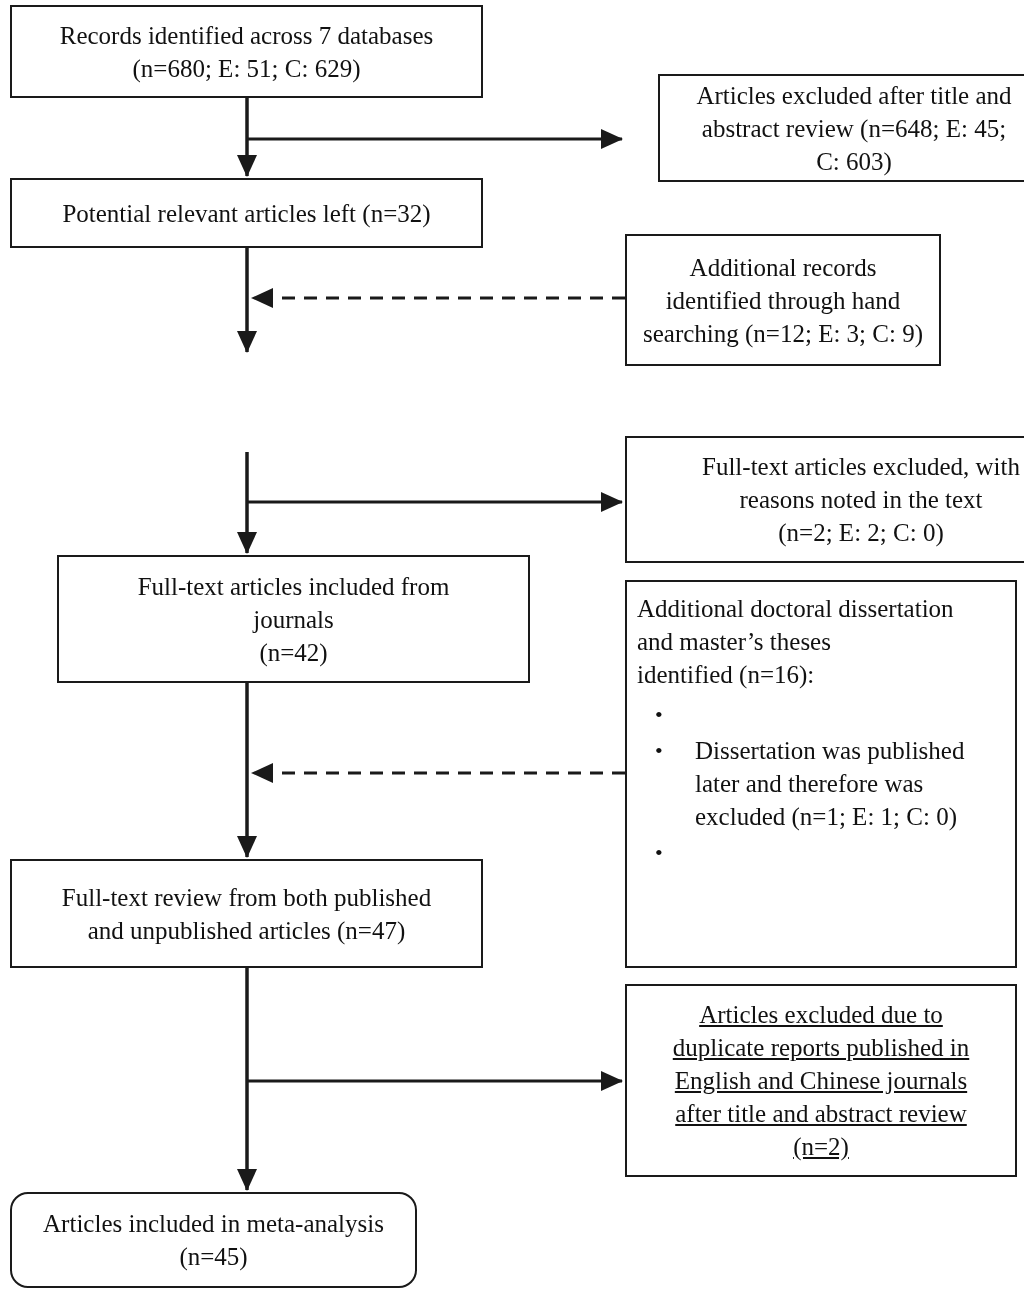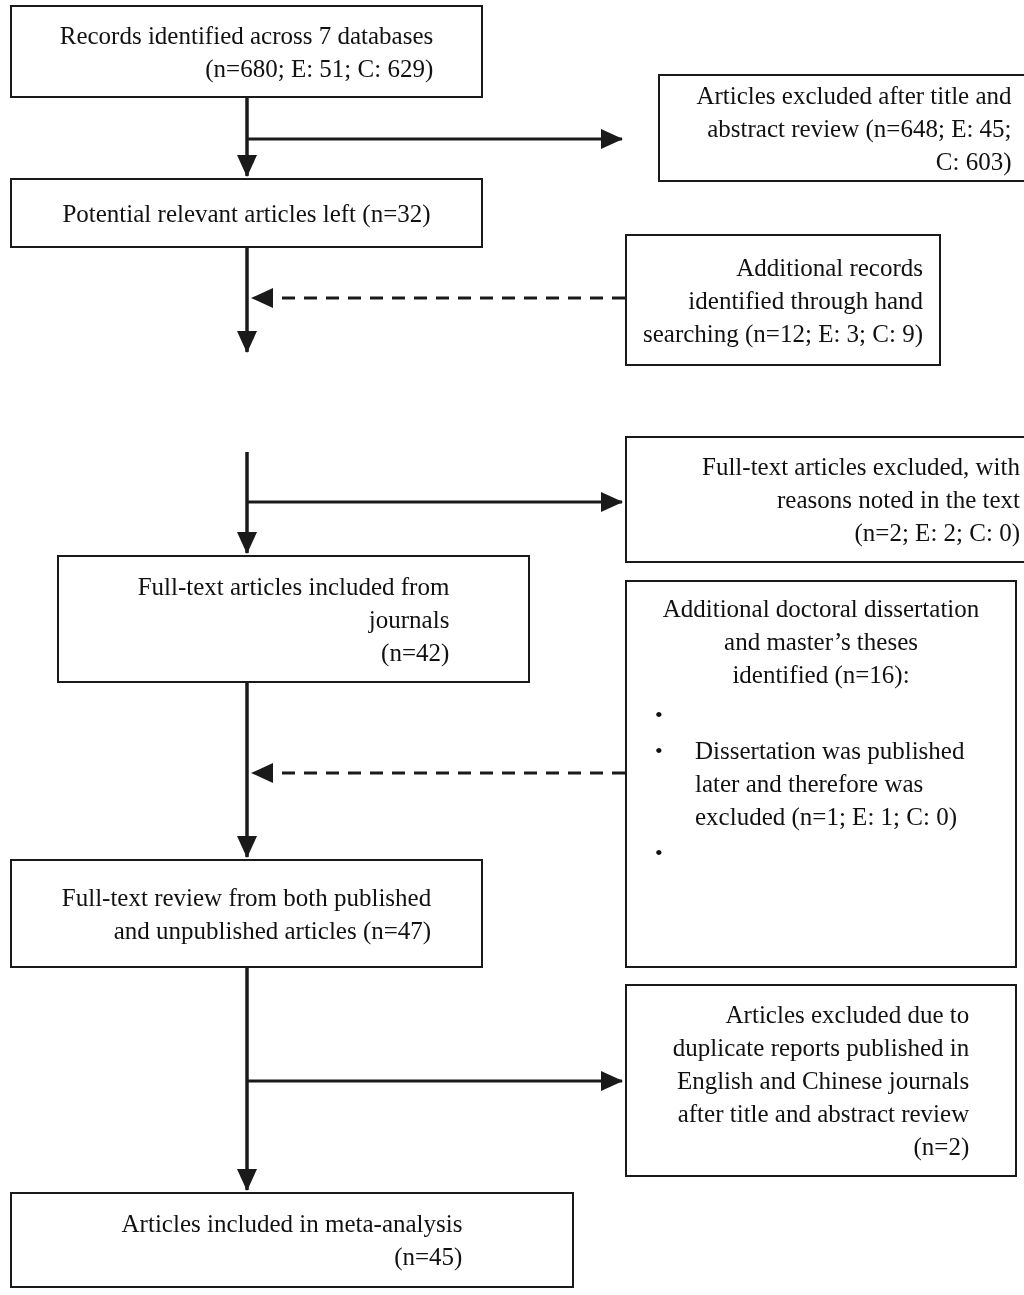--- a/index.html
+++ b/index.html
@@ -29,42 +29,42 @@
     background: #ffffff;
     box-sizing: border-box;
     display: flex;
     align-items: center;
     justify-content: center;
     font-size: 25px;
     line-height: 33px;
   }
   .box .txt {
     white-space: pre-line;
-    text-align: right;
+    text-align: center;
     padding: 0 8px;
   }
   
   #box-l1 { left: 10px; top: 5px;    width: 473px; height: 93px; }
   #box-l2 { left: 10px; top: 178px;  width: 473px; height: 70px; }
   #box-l3 { left: 10px; top: 354px;  width: 473px; height: 98px; }
   #box-l4 { left: 10px; top: 555px;  width: 473px; height: 128px; margin-left: 47px; }
   #box-l5 { left: 10px; top: 859px;  width: 473px; height: 109px; }
-  #box-l6 { left: 10px; top: 1192px; width: 564px; height: 96px; }
+  #box-l6 { left: 10px; top: 1192px; width: 407px; height: 96px; border-radius: 18px; }
   
   #box-r1 { left: 658px; top: 74px;  width: 392px; height: 108px; }
   #box-r2 { left: 625px; top: 234px; width: 316px; height: 132px; }
   #box-r3 { left: 625px; top: 436px; width: 472px; height: 127px; }
   #box-r4 { left: 625px; top: 580px; width: 392px; height: 388px;
             flex-direction: column; align-items: stretch; justify-content: flex-start;
             padding: 10px 10px 6px 10px; }
-  #box-r5 { left: 625px; top: 984px; width: 392px; height: 193px; }
+  #box-r5 { left: 625px; top: 984px; width: 392px; height: 193px; text-decoration: underline; }
 
   #box-r4 .hdr {
     white-space: pre-line;
-    text-align: center;
+    text-align: left;
   }
   .bullets { margin-top: 4px; }
   .bullet-row {
     display: flex;
     align-items: flex-start;
     margin: 3px 0 3px 18px;
   }
   .bullet-row .marker {
     width: 40px;
     flex: 0 0 40px;

